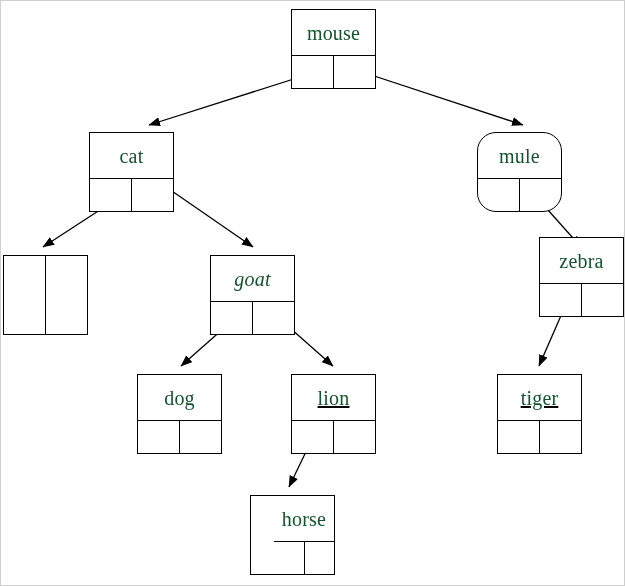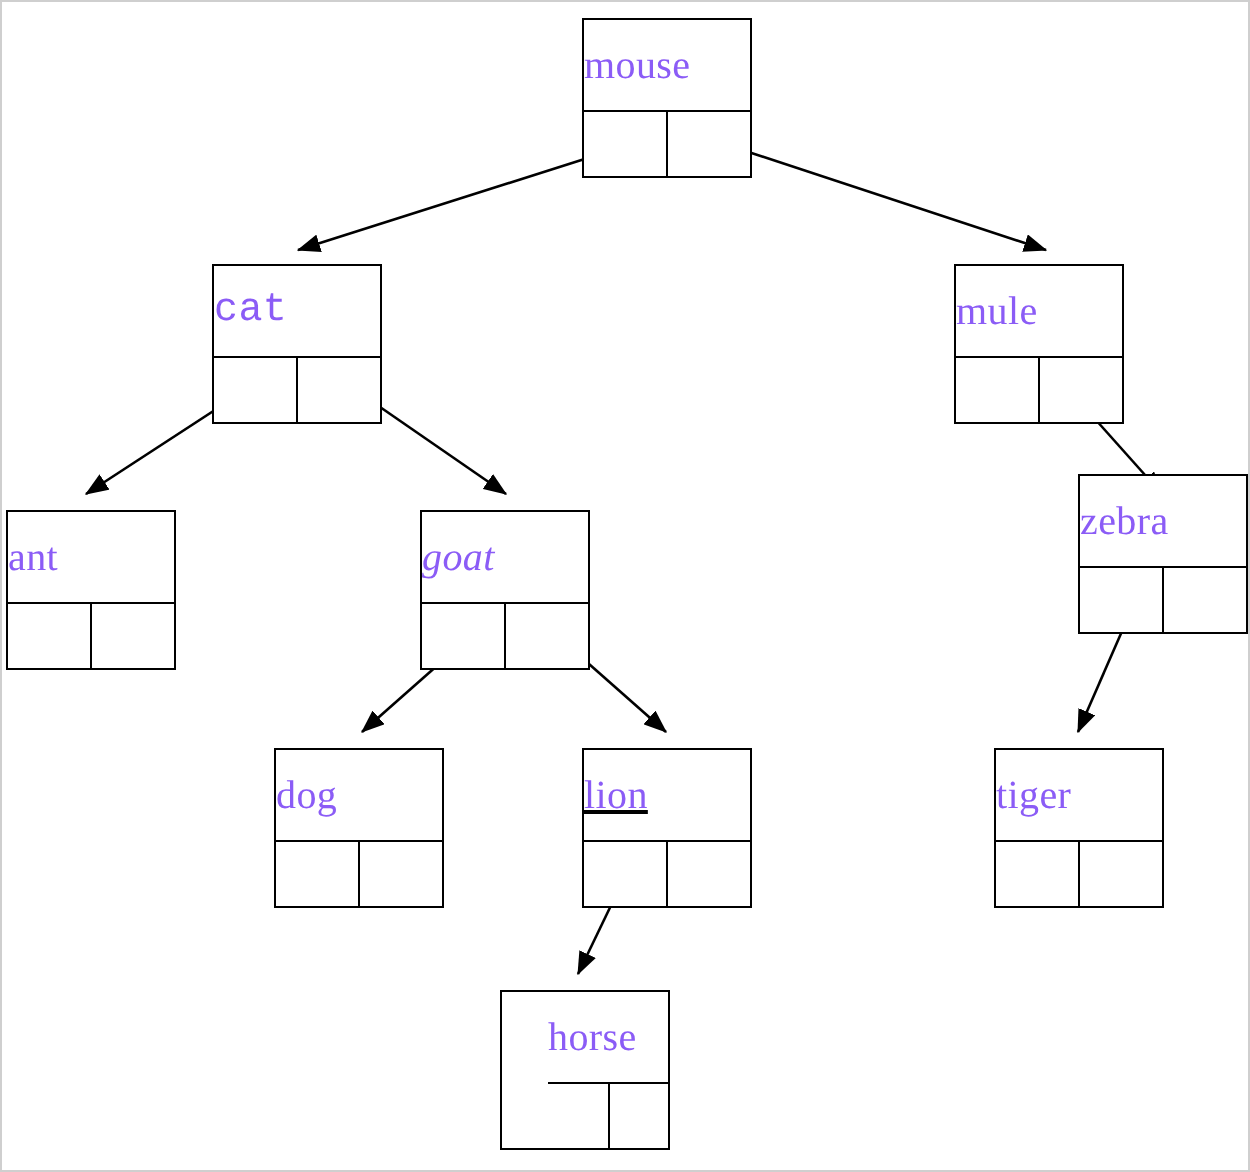--- a/index.html
+++ b/index.html
@@ -31,23 +31,23 @@
     height: 80px;
     box-sizing: border-box;
     border: 1.6px solid #000000;
     background: #ffffff;
     display: flex;
     flex-direction: column;
   }
   .node-label {
     height: 46px;
     line-height: 46px;
-    text-align: left;
+    text-align: center;
     font-size: 20px;
-    color: #8b5cf6;
+    color: #14532d;
     box-sizing: border-box;
     border-bottom: 1.6px solid #000000;
     letter-spacing: 0.2px;
   }
   .node-ptrs {
     flex: 1;
     display: flex;
   }
   .ptr-cell {
     flex: 1;
@@ -82,36 +82,35 @@
   </svg>
 
   <div id="nodes-group">
       <div class="node" style="left: 290px; top: 8px;">
         <div class="node-label">mouse</div>
         <div class="node-ptrs">
           <div class="ptr-cell left"></div>
           <div class="ptr-cell right"></div>
         </div>
       </div>
-      <div class="node" style="left: 105px; top: 131px; font-family: Liberation Mono, monospace;">
+      <div class="node" style="left: 88px; top: 131px;">
         <div class="node-label">cat</div>
         <div class="node-ptrs">
           <div class="ptr-cell left"></div>
           <div class="ptr-cell right"></div>
         </div>
       </div>
-      <div class="node" style="left: 476px; top: 131px;">
+      <div class="node" style="left: 476px; top: 131px; border-radius: 19px;">
         <div class="node-label">mule</div>
         <div class="node-ptrs">
           <div class="ptr-cell left"></div>
           <div class="ptr-cell right"></div>
         </div>
       </div>
       <div class="node" style="left: 2px; top: 254px;">
-        <div class="node-label">ant</div>
         <div class="node-ptrs">
           <div class="ptr-cell left"></div>
           <div class="ptr-cell right"></div>
         </div>
       </div>
       <div class="node" style="left: 209px; top: 254px; font-style: italic;">
         <div class="node-label">goat</div>
         <div class="node-ptrs">
           <div class="ptr-cell left"></div>
           <div class="ptr-cell right"></div>
@@ -131,21 +130,21 @@
           <div class="ptr-cell right"></div>
         </div>
       </div>
       <div class="node" style="left: 290px; top: 373px; text-decoration: underline;">
         <div class="node-label">lion</div>
         <div class="node-ptrs">
           <div class="ptr-cell left"></div>
           <div class="ptr-cell right"></div>
         </div>
       </div>
-      <div class="node" style="left: 496px; top: 373px;">
+      <div class="node" style="left: 496px; top: 373px; text-decoration: underline;">
         <div class="node-label">tiger</div>
         <div class="node-ptrs">
           <div class="ptr-cell left"></div>
           <div class="ptr-cell right"></div>
         </div>
       </div>
       <div class="node" style="left: 249px; top: 494px; padding-left: 23px;">
         <div class="node-label">horse</div>
         <div class="node-ptrs">
           <div class="ptr-cell left"></div>

